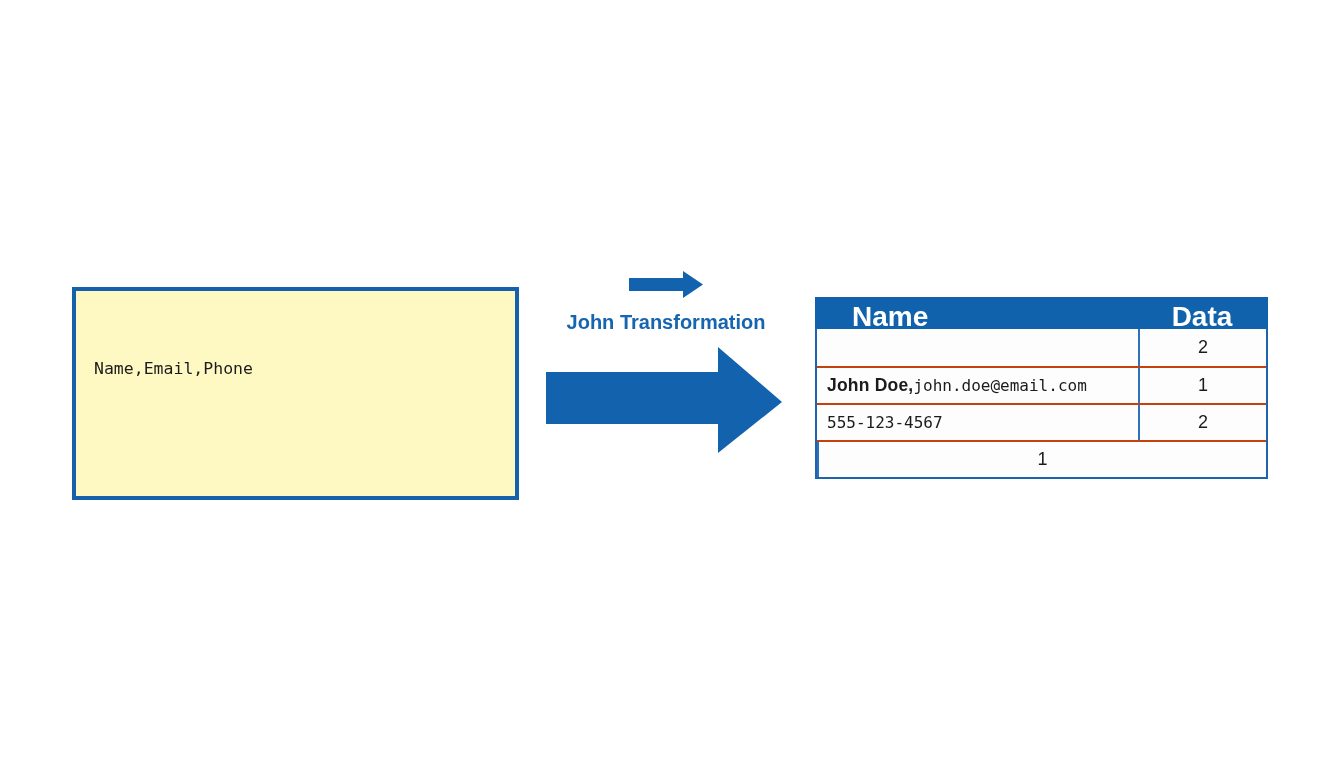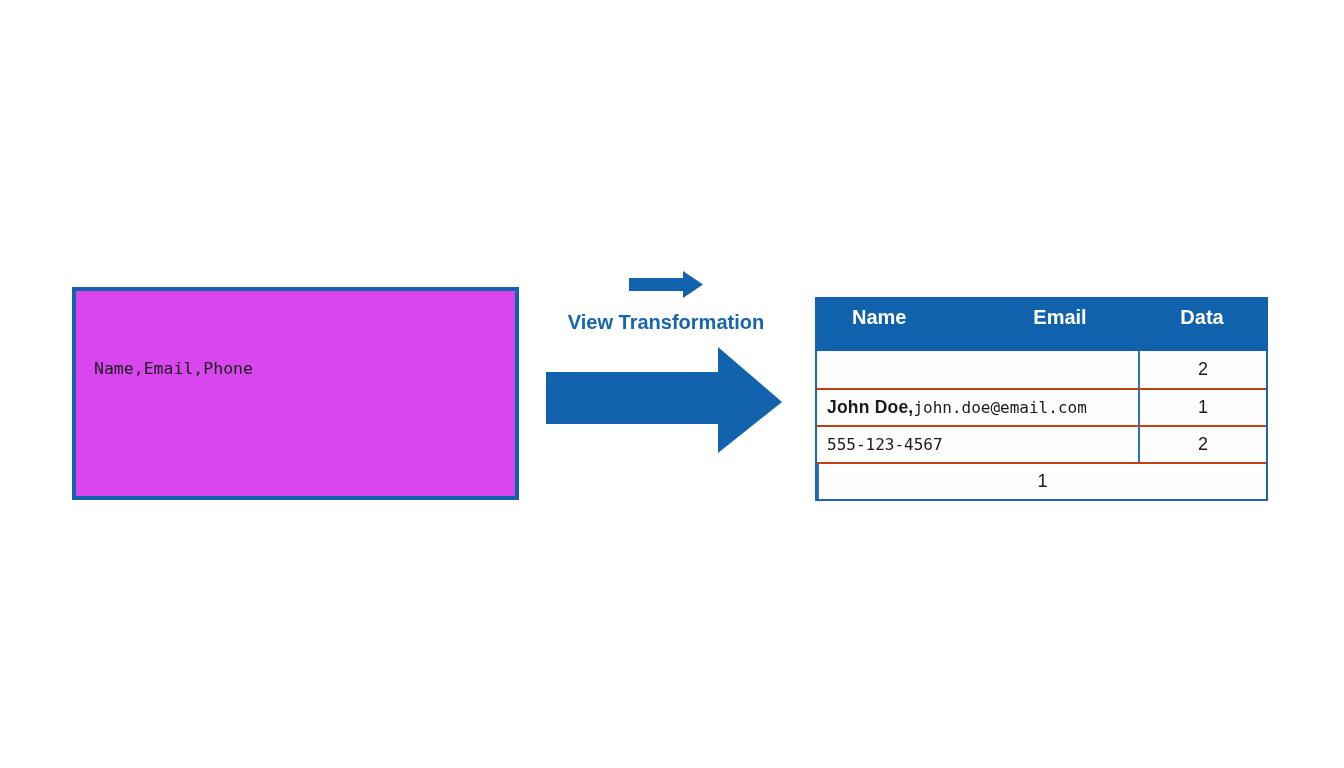--- a/index.html
+++ b/index.html
@@ -11,21 +11,21 @@
     position:absolute;top:212px;height:38px;line-height:38px;
     text-align:center;font-size:29px;font-weight:700;color:#1565B0;
     letter-spacing:.2px;
   }
   #left-title{left:72px;width:447px;}
   #right-title{left:810px;width:458px;}
 
   
   #csv-box{
     position:absolute;left:72px;top:287px;width:447px;height:213px;
-    border:4px solid #1561AC;background:#d946ef;box-sizing:border-box;
+    border:4px solid #1561AC;background:#fef9c3;box-sizing:border-box;
     padding:63px 0 0 18px;
   }
   .csv-line{
     white-space:pre;line-height:28px;font-size:16.5px;color:#1c1c1c;
     font-family:"DejaVu Sans Mono",monospace;
   }
   .csv-line .sans{
     font-family:"Liberation Sans",sans-serif;font-size:17.5px;font-weight:500;
     letter-spacing:.3px;
   }
@@ -36,22 +36,22 @@
     position:absolute;left:536px;top:311px;width:260px;text-align:center;
     font-size:20px;font-weight:700;color:#1565B0;
   }
   #big-arrow{position:absolute;left:546px;top:345px;width:240px;height:112px;}
 
   
   #sheet-table{
     position:absolute;left:815px;top:297px;width:453px;box-sizing:border-box;
   }
   #sheet-header{
-    position:relative;height:54px;background:#0F62AB;color:#ffffff;
-    font-weight:700;font-size:20px;
+    position:relative;height:32px;background:#0F62AB;color:#ffffff;
+    font-weight:700;font-size:28px;
   }
   .hcell{position:absolute;top:0;height:40px;line-height:40px;}
   #hcell-name{left:37px;}
   #hcell-email{left:189px;width:112px;text-align:center;}
   #hcell-phone{left:323px;width:128px;text-align:center;}
   #sheet-body{
     border:2px solid #1D64AD;border-top:none;background:#fdfdfd;
     box-sizing:border-box;
   }
   .trow{
@@ -83,32 +83,31 @@
 
   <div id="csv-box">
     <div class="csv-line"><span class="sans"></span><span>Name,Email,Phone</span></div>
   </div>
 
   <svg id="small-arrow" viewBox="0 0 80 32" aria-hidden="true">
     <rect x="2" y="10" width="54" height="13" fill="#1262AE"></rect>
     <polygon points="56,3 76,16.5 56,30" fill="#1262AE"></polygon>
   </svg>
 
-  <div id="transform-label">View Transformation</div>
+  <div id="transform-label">John Transformation</div>
 
   <svg id="big-arrow" viewBox="0 0 240 112" aria-hidden="true">
     <rect x="0" y="27" width="174" height="52" fill="#1262AE"></rect>
     <polygon points="172,2 236,57 172,108" fill="#1262AE"></polygon>
   </svg>
 
 
   <div id="sheet-table">
     <div id="sheet-header">
       <span id="hcell-name" class="hcell">Name</span>
-      <span id="hcell-email" class="hcell">Email</span>
       <span id="hcell-phone" class="hcell">Data</span>
     </div>
 
     <div id="sheet-body">
       <div class="trow">
         <div class="cell-content"><span class="part-name"></span><span class="part-mono"></span></div>
         <div class="cell-phone">2</div>
       </div>
       <div class="trow">
         <div class="cell-content"><span class="part-name">John Doe,</span><span class="part-mono">john.doe@email.com</span></div>

